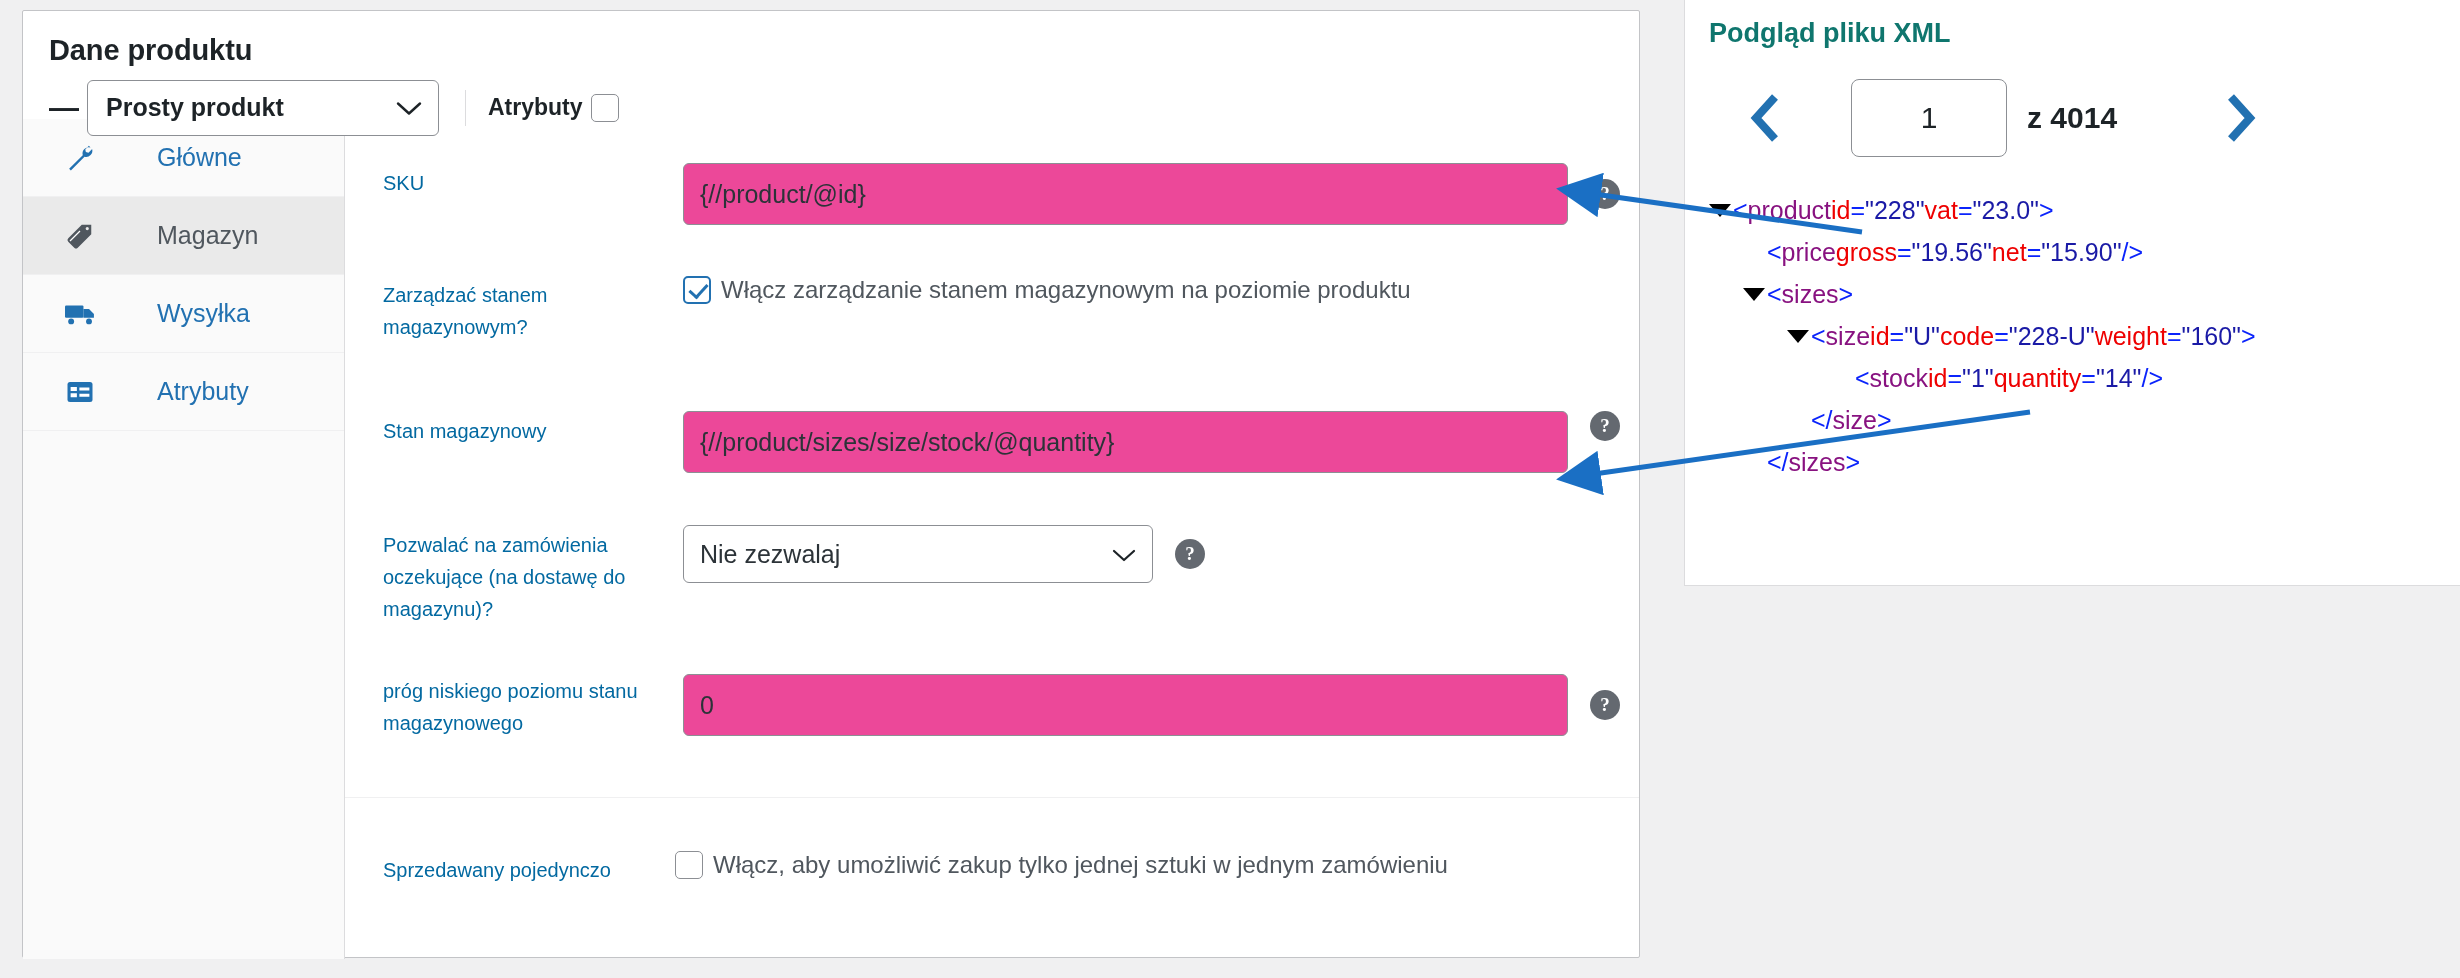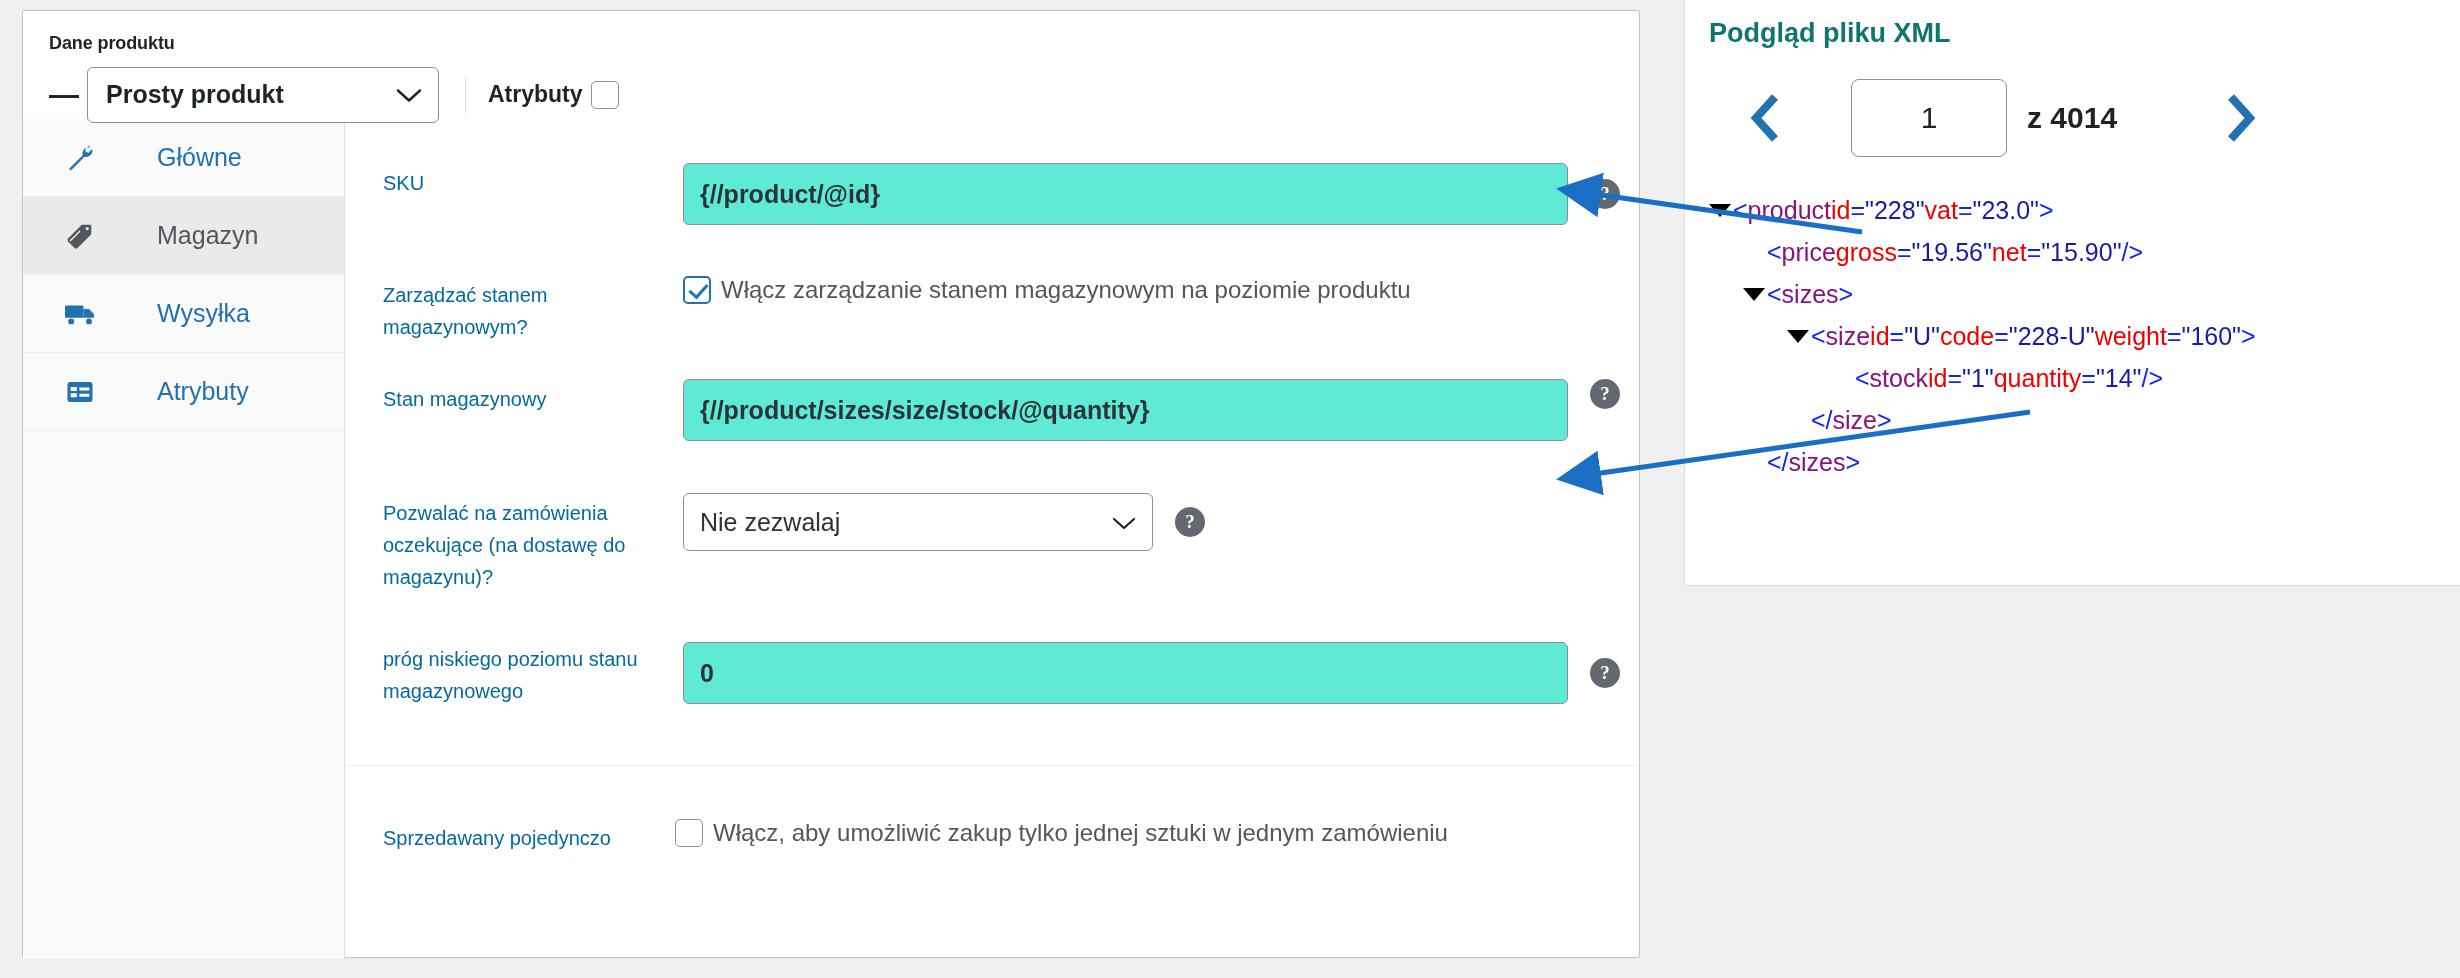--- a/index.html
+++ b/index.html
@@ -19,21 +19,21 @@
     background: #ffffff;
     border: 1px solid #c3c4c7;
     border-radius: 2px;
   }
   .pd-header {
     height: 108px;
     padding: 22px 26px 0 26px;
     position: relative;
   }
   .pd-title {
-    font-size: 18px;
+    font-size: 29px;
     font-weight: bold;
     color: #1d2327;
     line-height: 1.2;
     letter-spacing: -0.1px;
   }
   .pd-typerow {
     display: flex; align-items: center;
     margin-top: 12px;
   }
   .pd-dash {
@@ -126,26 +126,25 @@
     color: #0369a1;
     line-height: 1.6;
     padding-top: 4px;
   }
   .fctl { flex: 1 1 auto; position: relative; }
 
   .txtinput {
     width: 885px; height: 62px;
     border: 1px solid #8c8f94;
     border-radius: 6px;
-    background: #5eead4;
+    background: #ec4899;
     font-size: 25px; color: #2c3338;
     padding: 0 16px;
     line-height: 60px;
     font-family: "Liberation Sans", sans-serif;
-    font-weight: bold;
   }
   .selinput {
     width: 470px; height: 58px;
     border: 1px solid #8c8f94;
     border-radius: 6px;
     background: #fff;
     font-size: 25px; color: #2c3338;
     padding: 0 16px;
     line-height: 56px;
     position: relative;
@@ -317,21 +316,21 @@
         </div>
 
         <div class="frow" style="margin-top:50px;">
           <div class="flabel">Zarządzać stanem magazynowym?</div>
           <div class="fctl inline-cb-row">
             <span class="cb checked" style="margin-top:1px;"></span>
             <span class="inline-cb-text">Włącz zarządzanie stanem magazynowym na poziomie produktu</span>
           </div>
         </div>
 
-        <div class="frow" style="margin-top:36px;">
+        <div class="frow" style="margin-top:68px;">
           <div class="flabel">Stan magazynowy</div>
           <div class="fctl" style="display:flex;align-items:flex-start;">
             <div class="txtinput">{//product/sizes/size/stock/@quantity}</div>
             <span class="help" style="margin-left:22px;">?</span>
           </div>
         </div>
 
         <div class="frow" style="margin-top:52px;">
           <div class="flabel">Pozwalać na zamówienia oczekujące (na dostawę do magazynu)?</div>
           <div class="fctl" style="display:flex;align-items:flex-start;">

